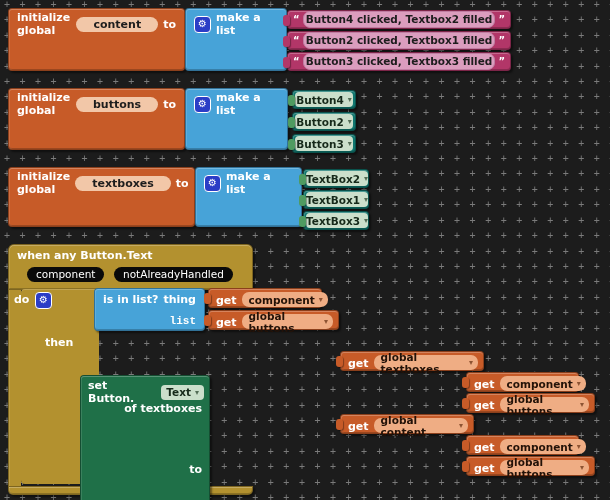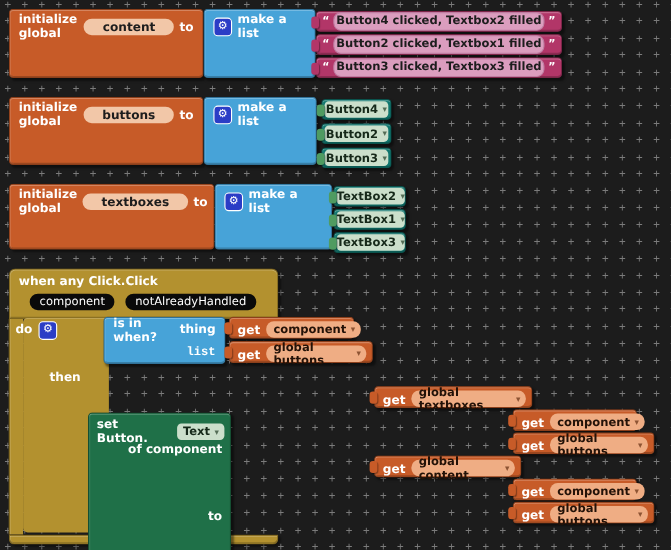--- a/index.html
+++ b/index.html
@@ -185,38 +185,38 @@
   </div>
   <div class="block lgreen bevel c-item" style="left:303px;top:211px;width:66px;">
     <i class="tab"></i>
     <span class="gpill">
         <span>TextBox3</span>
         <span class="arr">▾</span>
       </span>
   </div>
 
   <div class="block gold bevel" style="left:8px;top:244px;width:245px;height:46px;border-radius:6px 6px 0 0;">
-    <div style="padding:4px 8px 0 8px;">when any Click.Click</div>
+    <div style="padding:4px 8px 0 8px;">when any Button.Text</div>
   </div>
   <span class="blkpill" style="left:27px;top:267px;">component</span>
   <span class="blkpill" style="left:114px;top:267px;">notAlreadyHandled</span>
 
   <div class="block gold" style="left:8px;top:290px;width:13px;height:196px;box-shadow:inset 1px 0 0 rgba(255,255,255,.12);border-left:1px solid rgba(0,0,0,.3);"></div>
   <div class="block gold bevel" style="left:8px;top:486px;width:245px;height:9px;border-radius:0 0 5px 5px;"></div>
 
   <div class="block gold" style="left:21px;top:289px;width:78px;height:195px;border-radius:4px;box-shadow:inset 0 1px 0 rgba(255,255,255,.18);"></div>
 
   <span class="lbl" style="left:14px;top:290px;">do</span>
   <span class="gear" style="position:absolute;left:35px;top:292px;">⚙</span>
   <span class="lbl" style="left:75px;top:290px;margin-left:45px;">if</span>
   <span class="lbl" style="left:45px;top:333px;text-align:right;">then</span>
 
   <div class="block blue bevel tpd" style="left:94px;top:288px;width:111px;height:43px;">
     <div class="brow spread">
-      <span>is in when?</span>
+      <span>is in list?</span>
       <span>thing</span>
     </div>
     <div class="brow endr">
         <span>list</span>
       </div>
   </div>
   <div class="block getblock orange bevel" style="left:208px;top:288px;width:114px;">
     <i class="tab"></i>
     <span>get</span>
     <span class="opill">
@@ -234,21 +234,21 @@
   </div>
 
   <div class="block dgreen bevel tpd" style="left:80px;top:332px;width:130px;height:145px;">
     <div class="row" style="padding:3px 5px 0 7px;">
       <span>set Button.</span>
       <span class="gpill" style="flex:0 0 auto;padding:0 5px;">
           <span>Text</span>
           <span class="arr">▾</span>
         </span>
     </div>
-    <span class="lbl" style="right:7px;top:23px;">of component</span>
+    <span class="lbl" style="right:7px;top:23px;">of textboxes</span>
     <span class="lbl" style="right:7px;top:84px;">to</span>
   </div>
 
   <div class="block getblock orange bevel" style="left:340px;top:351px;width:144px;">
     <i class="tab"></i>
     <span>get</span>
     <span class="opill">
         <span>global textboxes</span>
         <span class="arr">▾</span>
       </span>

